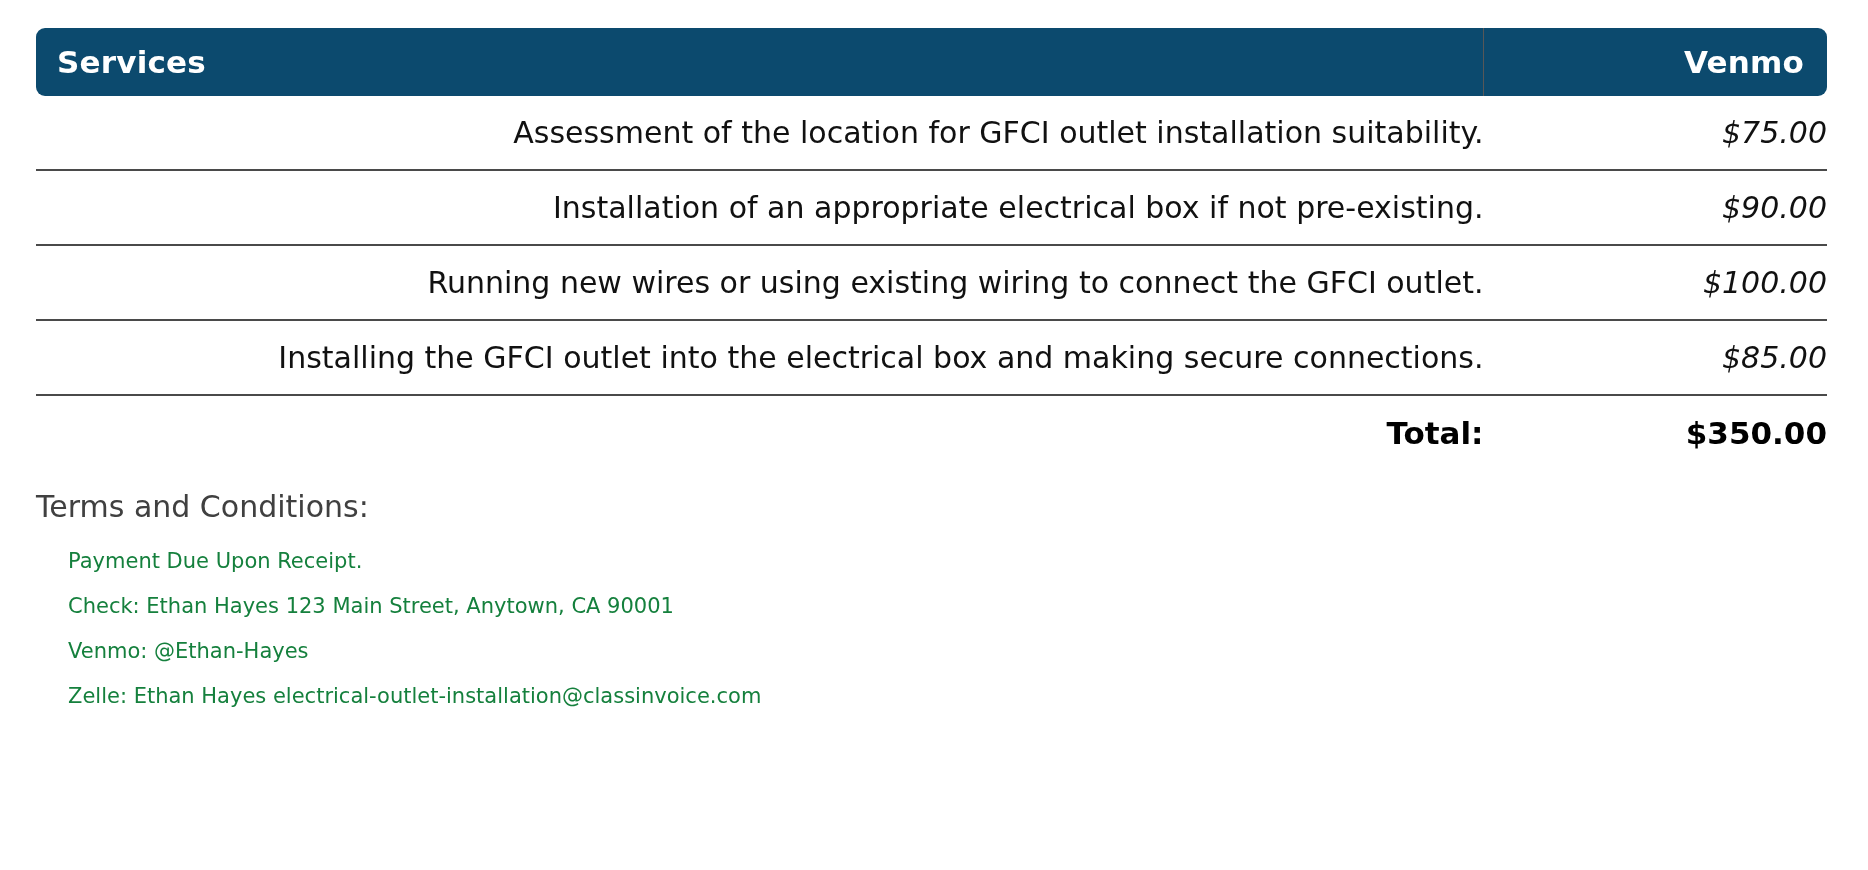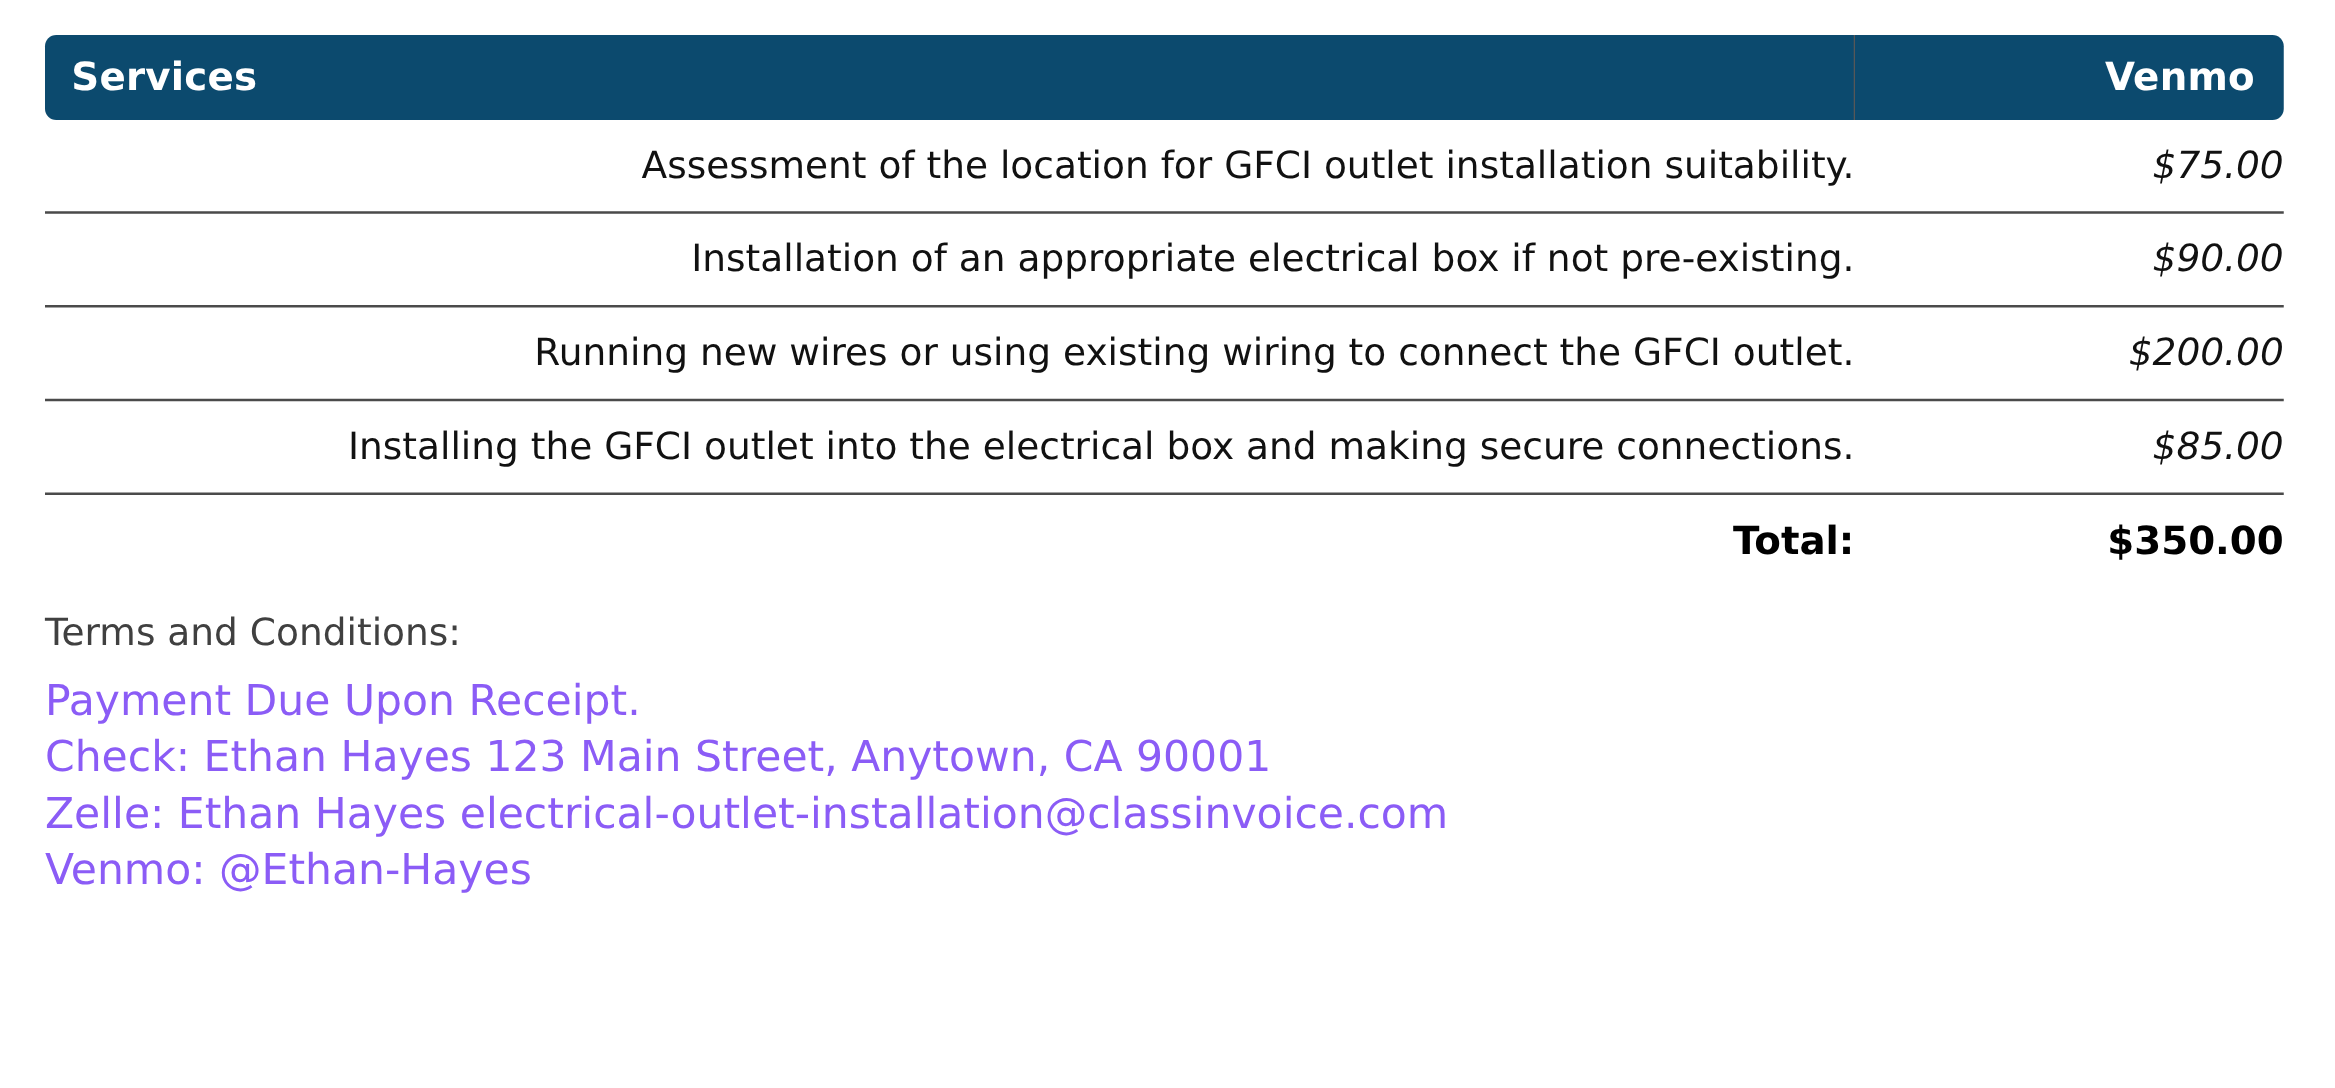--- a/index.html
+++ b/index.html
@@ -97,24 +97,25 @@
   .terms {
     margin-top: 22px;
   }
   .terms-heading {
     font-size: 30px;
     color: #404040;
     line-height: 1.0;
     margin-bottom: 17px;
   }
   .terms-line {
-    font-size: 34px;
-    color: #8b5cf6;
+    font-size: 21px;
+    color: #15803d;
     line-height: 45px;
     white-space: nowrap;
+    margin-left: 32px;
   }
 </style>
 </head>
 <body>
 
 <div class="invoice">
 
   <table class="svc-table">
     <thead>
       <tr class="svc-head-row">
@@ -126,34 +127,34 @@
       <tr class="svc-row">
         <td class="cell-service">Assessment of the location for GFCI outlet installation suitability.</td>
         <td class="cell-price">$75.00</td>
       </tr>
       <tr class="svc-row">
         <td class="cell-service">Installation of an appropriate electrical box if not pre-existing.</td>
         <td class="cell-price">$90.00</td>
       </tr>
       <tr class="svc-row">
         <td class="cell-service">Running new wires or using existing wiring to connect the GFCI outlet.</td>
-        <td class="cell-price">$200.00</td>
+        <td class="cell-price">$100.00</td>
       </tr>
       <tr class="svc-row">
         <td class="cell-service">Installing the GFCI outlet into the electrical box and making secure connections.</td>
         <td class="cell-price">$85.00</td>
       </tr>
       <tr class="total-row">
         <td class="total-label">Total:</td>
         <td class="total-value">$350.00</td>
       </tr>
     </tbody>
   </table>
 
   <div class="terms">
     <div class="terms-heading">Terms and Conditions:</div>
     <div class="terms-line">Payment Due Upon Receipt.</div>
     <div class="terms-line">Check: Ethan Hayes 123 Main Street, Anytown, CA 90001</div>
+    <div class="terms-line">Venmo: @Ethan-Hayes</div>
     <div class="terms-line">Zelle: Ethan Hayes electrical-outlet-installation@classinvoice.com</div>
-    <div class="terms-line">Venmo: @Ethan-Hayes</div>
   </div>
 
 </div>
 
 </body></html>

